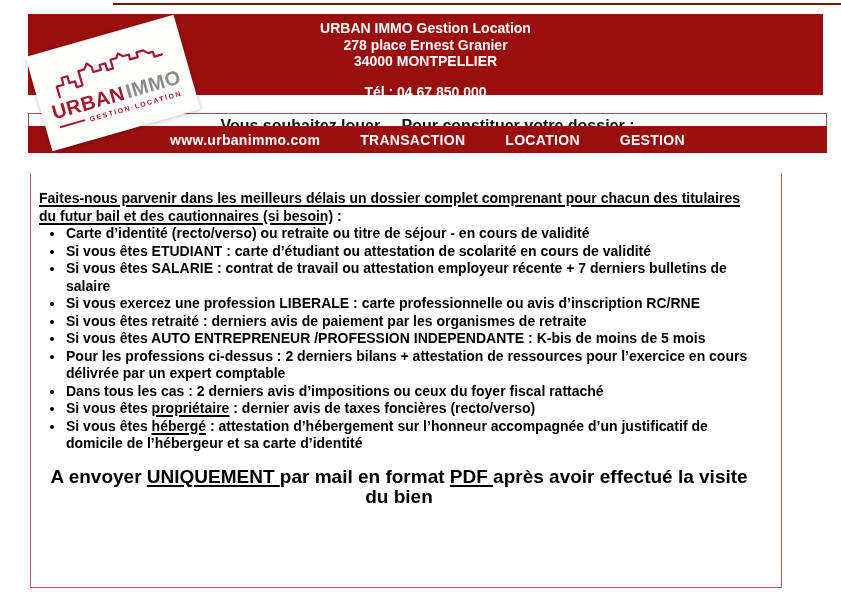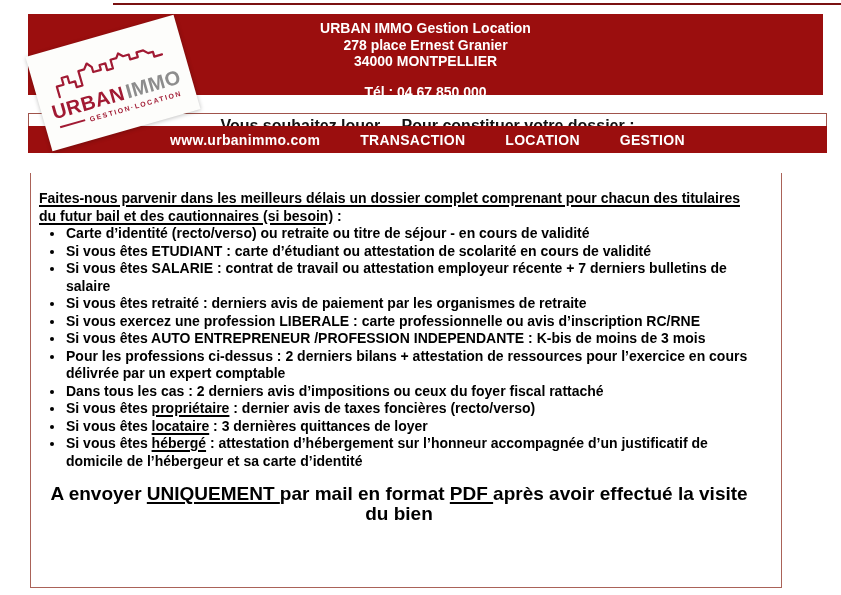--- a/index.html
+++ b/index.html
@@ -99,33 +99,32 @@
 
   <div class="content-box">
     <p class="intro"><span class="useg">Faites-nous parvenir dans les meilleurs délais un dossier complet comprenant pour chacun des titulaires du futur bail et des cautionnaires (si besoin)</span><span> :</span></p>
     <div>
         <ul class="bullets grp-a">
           <li><span>Carte d’identité (recto/verso) ou retraite ou titre de séjour - en cours de validité</span></li>
         </ul>
         <ul class="bullets grp-b">
           <li><span>Si vous êtes ETUDIANT : carte d’étudiant ou attestation de scolarité en cours de validité</span></li>
           <li><span>Si vous êtes SALARIE : contrat de travail ou attestation employeur récente + 7 derniers bulletins de salaire</span></li>
+          <li><span>Si vous exercez une profession LIBERALE : carte professionnelle ou avis d’inscription RC/RNE</span></li>
           <li><span>Si vous êtes retraité : derniers avis de paiement par les organismes de retraite</span></li>
-          <li><span>Si vous exercez une profession LIBERALE : carte professionnelle ou avis d’inscription RC/RNE</span></li>
-          <li><span>Si vous êtes AUTO ENTREPRENEUR /PROFESSION INDEPENDANTE : K-bis de moins de 3 mois</span></li>
+          <li><span>Si vous êtes AUTO ENTREPRENEUR /PROFESSION INDEPENDANTE : K-bis de moins de 5 mois</span></li>
         </ul>
         <ul class="bullets grp-c">
           <li><span>Pour les professions ci-dessus : 2 derniers bilans + attestation de ressources pour l’exercice en cours délivrée par un expert comptable</span></li>
         </ul>
         <ul class="bullets grp-d">
           <li><span>Dans tous les cas : 2 derniers avis d’impositions ou ceux du foyer fiscal rattaché</span></li>
         </ul>
         <ul class="bullets grp-e">
           <li><span>Si vous êtes </span><span class="useg">propriétaire</span><span> : dernier avis de taxes foncières (recto/verso)</span></li>
-          <li><span>Si vous êtes </span><span class="useg">locataire</span><span> : 3 dernières quittances de loyer</span></li>
           <li><span>Si vous êtes </span><span class="useg">hébergé</span><span> : attestation d’hébergement sur l’honneur accompagnée d’un justificatif de domicile de l’hébergeur et sa carte d’identité</span></li>
         </ul>
       </div>
     <p class="closing"><span>A envoyer </span><span class="useg">UNIQUEMENT </span><span>par mail en format </span><span class="useg">PDF </span><span>après avoir effectué la visite du bien</span></p>
   </div>
 
   <div class="logo-card">
     <svg class="logo-skyline" width="116" height="32" viewBox="0 0 116 32">
       <polyline points="3,30 3,19 10,19 10,12 16,12 16,19 22,19 22,25 28,25 28,10 34,10 38,5 42,10 42,15 50,15 50,10 56,10 56,17 62,17 62,8 68,8 71,4 75,8 81,8 81,13 89,13 89,8 96,8 100,12 105,12 105,17 113,17" fill="none" stroke="#a11a33" stroke-width="2.2" stroke-linejoin="round" stroke-linecap="round"></polyline>
     </svg>

